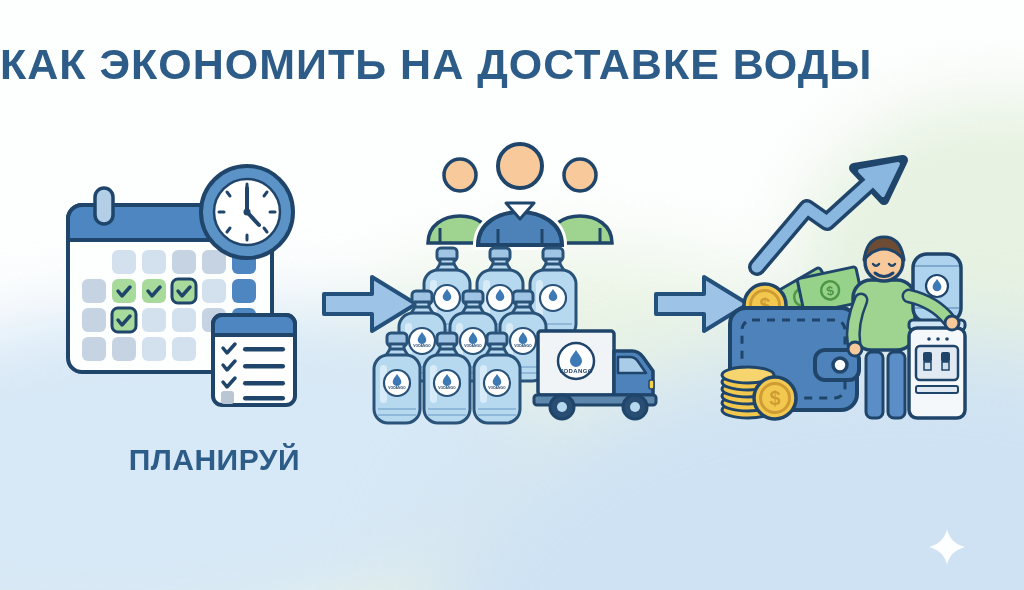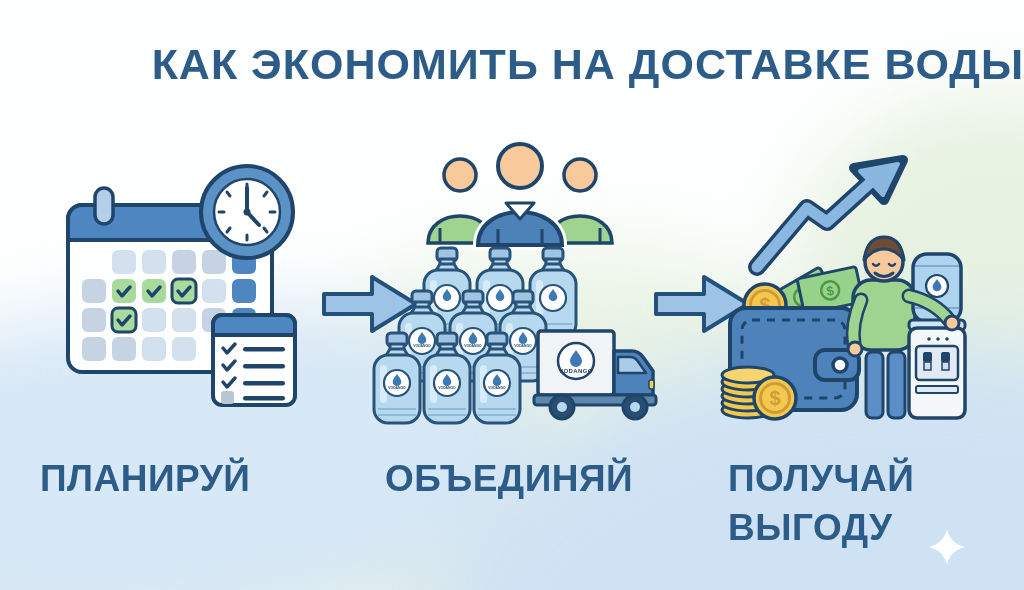--- a/index.html
+++ b/index.html
@@ -18,26 +18,26 @@
     background:#fdfefe;font-family:"Liberation Sans",sans-serif;
   }
   .blob{position:absolute;border-radius:50%;}
   #blobGreenMid{left:300px;top:250px;width:560px;height:310px;background:#eaf4e5;filter:blur(38px);}
   #blobGreenTR{left:790px;top:100px;width:470px;height:390px;background:#e7f2e2;filter:blur(34px);transform:rotate(18deg);}
   #blobGreenBL{left:-110px;top:440px;width:730px;height:390px;background:#e9f3e3;filter:blur(40px);}
   #blobBlueLeft{left:-240px;top:308px;width:780px;height:330px;background:#d7e8f6;filter:blur(36px);transform:rotate(-5deg);}
   #blobBlueBR{left:420px;top:338px;width:960px;height:570px;background:#cfe2f3;filter:blur(44px);}
   .content{position:absolute;z-index:2;}
   .title{
-    left:0;right:0;top:40px;text-align:right;
-    font-size:43px;font-weight:700;letter-spacing:1px;color:var(--title);padding-left:24px;
+    left:0;right:0;top:40px;text-align:left;
+    font-size:43px;font-weight:700;letter-spacing:1px;color:var(--title);
   }
   .step-label{
-    top:455px;width:260px;text-align:left;
-    font-size:37px;font-weight:700;line-height:1.32;color:var(--title);letter-spacing:0.5px;
+    top:440px;width:260px;text-align:right;
+    font-size:30px;font-weight:700;line-height:1.32;color:var(--title);letter-spacing:0.5px;
   }
   #label1{left:40px;} #label2{left:385px;} #label3{left:728px;}
   svg text{font-family:"Liberation Sans",sans-serif;}
 </style>
 </head>
 <body>
 
 <div class="canvas">
 
   <div class="blob" id="blobGreenMid"></div>
@@ -300,24 +300,19 @@
       <path d="M206,158 q26,6 40,24" fill="none" stroke="#20456b" stroke-width="15" stroke-linecap="round"></path>
       <path d="M206,158 q26,6 40,24" fill="none" stroke="#9ed48f" stroke-width="10" stroke-linecap="round"></path>
       <circle cx="249" cy="185" r="7" fill="#f8c99b" stroke="#20456b" stroke-width="3"></circle>
     </g>
   </svg>
 
   <div class="content step-label" id="label1">
     <div>ПЛАНИРУЙ</div>
   </div>
   <div class="content step-label" id="label2">
-    <div>ОБЪЕДИНЯЙ</div>
-  </div>
-  <div class="content step-label" id="label3">
-    <div>ПОЛУЧАЙ</div>
-    <div>ВЫГОДУ</div>
   </div>
 
   <svg class="content" style="left:928px;top:528px" width="38" height="38" viewBox="0 0 38 38">
     <path d="M19,1 Q22,15 37,19 Q22,23 19,37 Q16,23 1,19 Q16,15 19,1 Z" fill="rgba(255,255,255,0.95)"></path>
   </svg>
 
 </div>
 
 </body></html>

